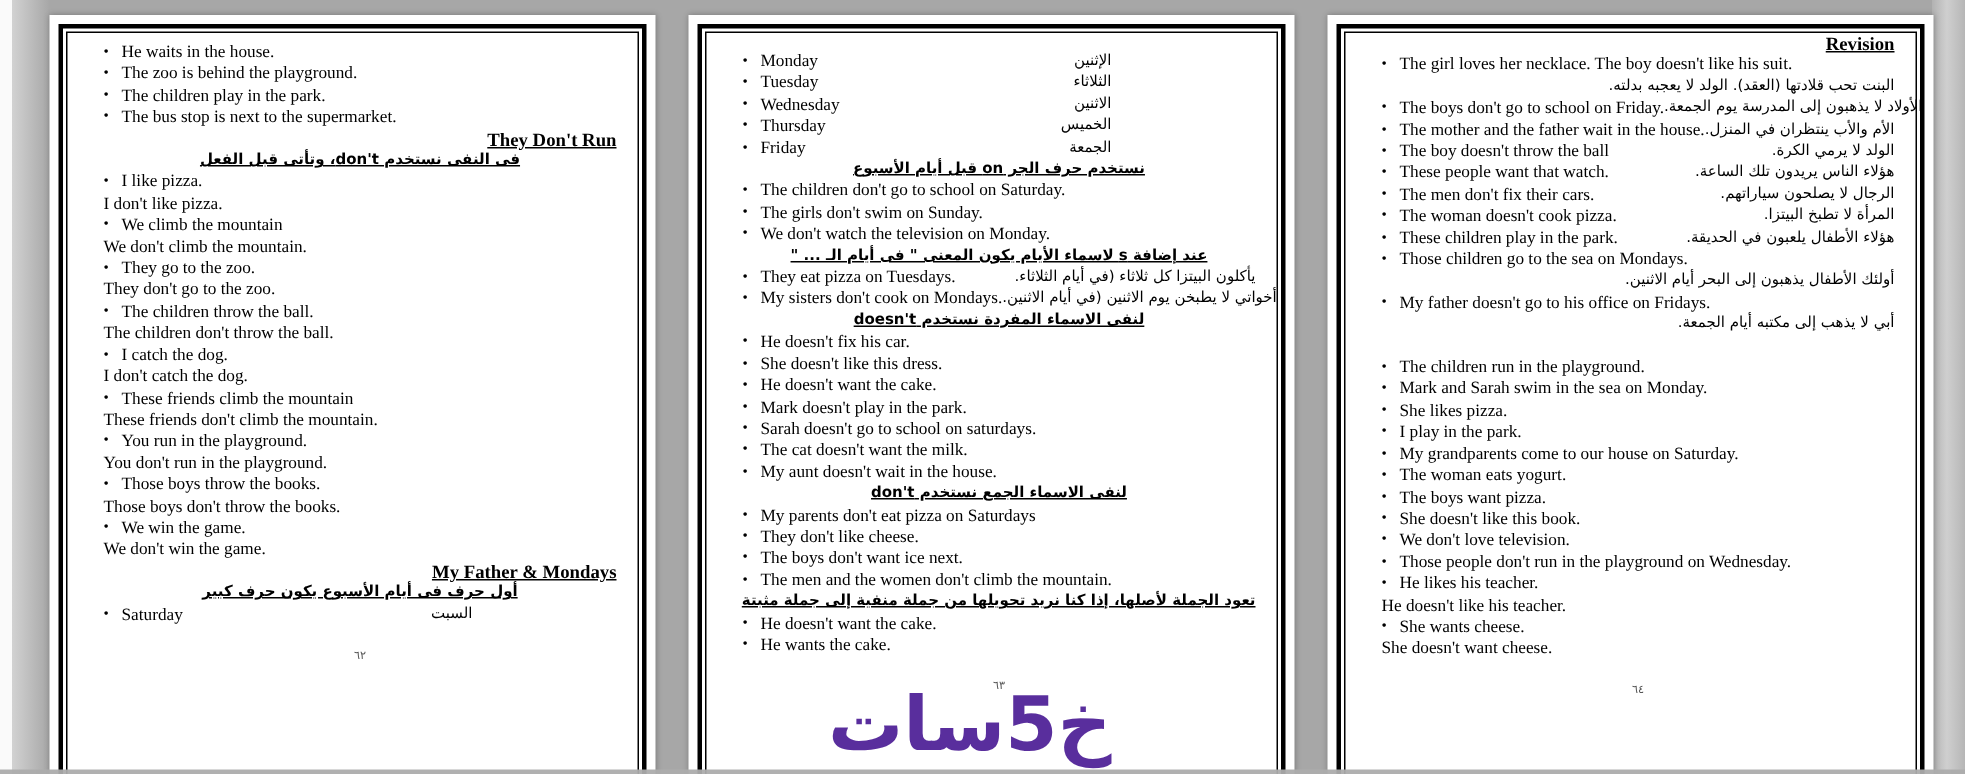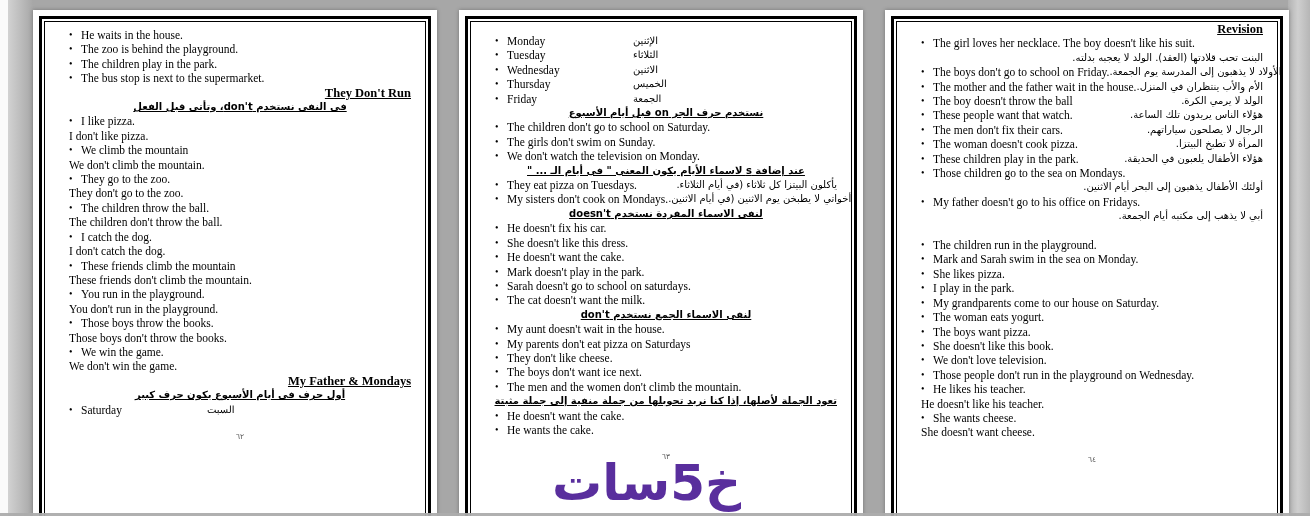--- a/index.html
+++ b/index.html
@@ -30,21 +30,21 @@
   }
   .line{white-space:nowrap;}
   .bullet{display:inline-block;width:12px;font-size:10px;vertical-align:top;}
   .h{text-align:right;font-weight:bold;text-decoration:underline;font-size:12.5px;}
   .ha{
     text-align:center;font-weight:bold;text-decoration:underline;direction:rtl;
     font-family:"DejaVu Sans",sans-serif;font-size:10px;
   }
   .day{display:flex;}
   .day .en{flex:0 0 138px;}
-  .day .ar{width:108px;text-align:left;direction:rtl;
+  .day .ar{width:108px;text-align:right;direction:rtl;
     font-family:Liberation Sans, sans-serif;font-size:10px;}
   .ba{display:flex;}
   .ba .ar{margin-left:auto;direction:rtl;
     font-family:"DejaVu Sans",sans-serif;font-size:10px;}
   .arline{text-align:right;direction:rtl;
     font-family:"DejaVu Sans",sans-serif;font-size:10px;}
   .sp{height:14.4px;}
   .pnum{text-align:center;font-size:7.5px;color:#555;margin-top:13px;
     font-family:"DejaVu Sans",sans-serif;}
   .watermark{
@@ -137,22 +137,22 @@
             <span class="en"><span class="bullet">•</span><span>My sisters don't cook on Mondays.</span></span>
             <span class="ar">أخواتي لا يطبخن يوم الاثنين (في أيام الاثنين.</span>
           </div>
           <div class="line ha">لنفى الاسماء المفردة نستخدم doesn't</div>
           <div class="line"><span class="bullet">•</span><span>He doesn't fix his car.</span></div>
           <div class="line"><span class="bullet">•</span><span>She doesn't like this dress.</span></div>
           <div class="line"><span class="bullet">•</span><span>He doesn't want the cake.</span></div>
           <div class="line"><span class="bullet">•</span><span>Mark doesn't play in the park.</span></div>
           <div class="line"><span class="bullet">•</span><span>Sarah doesn't go to school on saturdays.</span></div>
           <div class="line"><span class="bullet">•</span><span>The cat doesn't want the milk.</span></div>
+          <div class="line"><span class="bullet">•</span><span>My aunt doesn't wait in the house.</span></div>
           <div class="line ha">لنفى الاسماء الجمع نستخدم don't</div>
-          <div class="line"><span class="bullet">•</span><span>My aunt doesn't wait in the house.</span></div>
           <div class="line"><span class="bullet">•</span><span>My parents don't eat pizza on Saturdays</span></div>
           <div class="line"><span class="bullet">•</span><span>They don't like cheese.</span></div>
           <div class="line"><span class="bullet">•</span><span>The boys don't want ice next.</span></div>
           <div class="line"><span class="bullet">•</span><span>The men and the women don't climb the mountain.</span></div>
           <div class="line ha">تعود الجملة لأصلها، إذا كنا نريد تحويلها من جملة منفية إلى جملة مثبتة</div>
           <div class="line"><span class="bullet">•</span><span>He doesn't want the cake.</span></div>
           <div class="line"><span class="bullet">•</span><span>He wants the cake.</span></div>
           <div class="pnum">٦٣</div>
         </div>
       </div>

